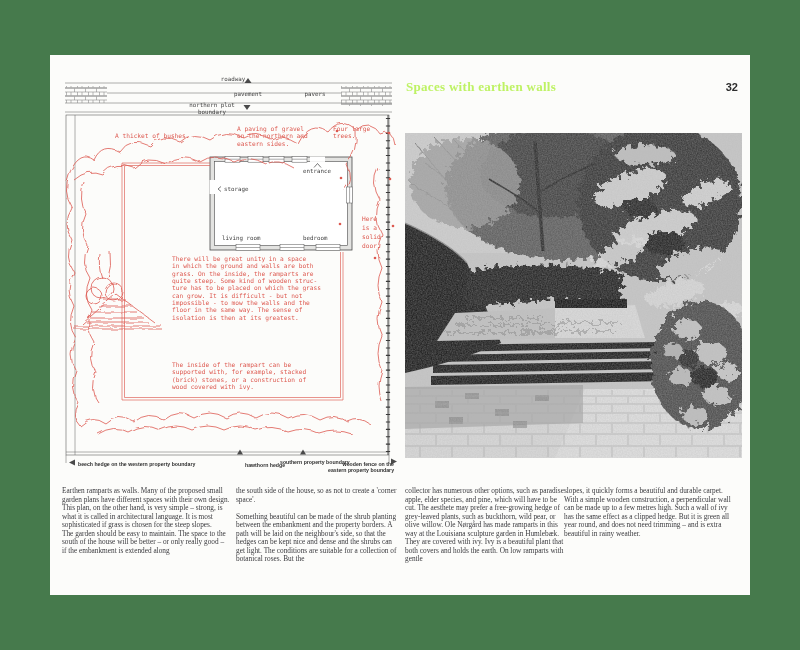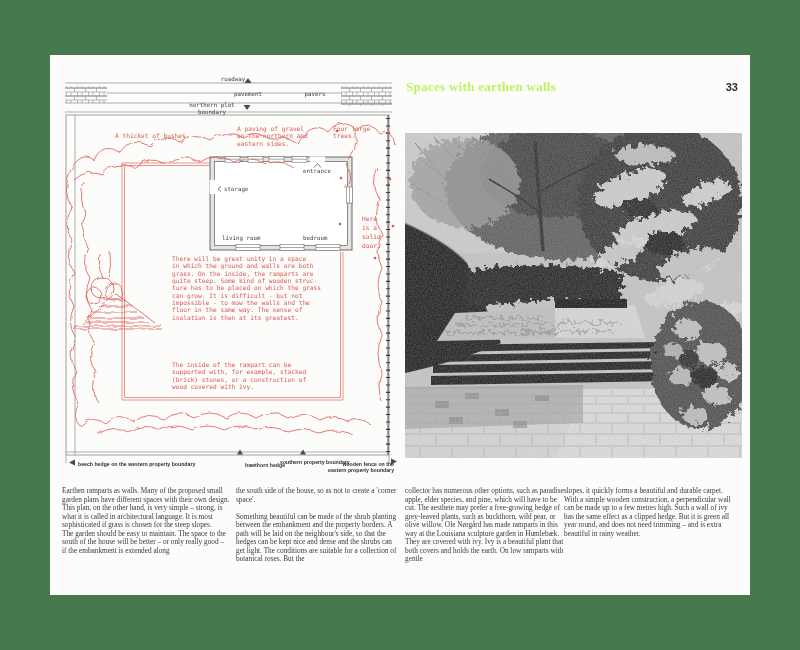--- a/index.html
+++ b/index.html
@@ -164,21 +164,21 @@
   <div class="boundary-label" style="left:328px;top:461px;width:66px;text-align:right">wooden fence on the
 eastern property boundary</div>
 
   <div class="body-col" style="left:62px;top:487px">Earthen ramparts as walls. Many of the proposed small garden plans have different spaces with their own design. This plan, on the other hand, is very simple – strong, is what it is called in architectural language. It is most sophisticated if grass is chosen for the steep slopes.
 The garden should be easy to maintain. The space to the south of the house will be better – or only really good – if the embankment is extended along</div>
   <div class="body-col" style="left:236px;top:487px;width:164px">the south side of the house, so as not to create a 'corner space'.
 
 Something beautiful can be made of the shrub planting between the embankment and the property borders. A path will be laid on the neighbour's side, so that the hedges can be kept nice and dense and the shrubs can get light. The conditions are suitable for a collection of botanical roses. But the</div>
 
   <div class="page-title" style="left:406px;top:79px">Spaces with earthen walls</div>
-  <div class="page-num" style="left:698px;top:81px">33</div>
+  <div class="page-num" style="left:698px;top:81px">32</div>
 
   <svg class="abs" style="left:405px;top:133px" width="337" height="325" viewBox="0 0 337 325">
     <defs>
       <filter id="leaf" x="-15%" y="-15%" width="130%" height="130%">
         <feTurbulence type="fractalNoise" baseFrequency="0.18" numOctaves="3" seed="4" result="t"></feTurbulence>
         <feDisplacementMap in="SourceGraphic" in2="t" scale="14"></feDisplacementMap>
       </filter>
       <filter id="grain">
         <feTurbulence type="fractalNoise" baseFrequency="0.8" numOctaves="2" seed="9"></feTurbulence>
         <feColorMatrix type="matrix" values="0 0 0 0 0.48  0 0 0 0 0.48  0 0 0 0 0.48  0 0 0 0.45 0"></feColorMatrix>

